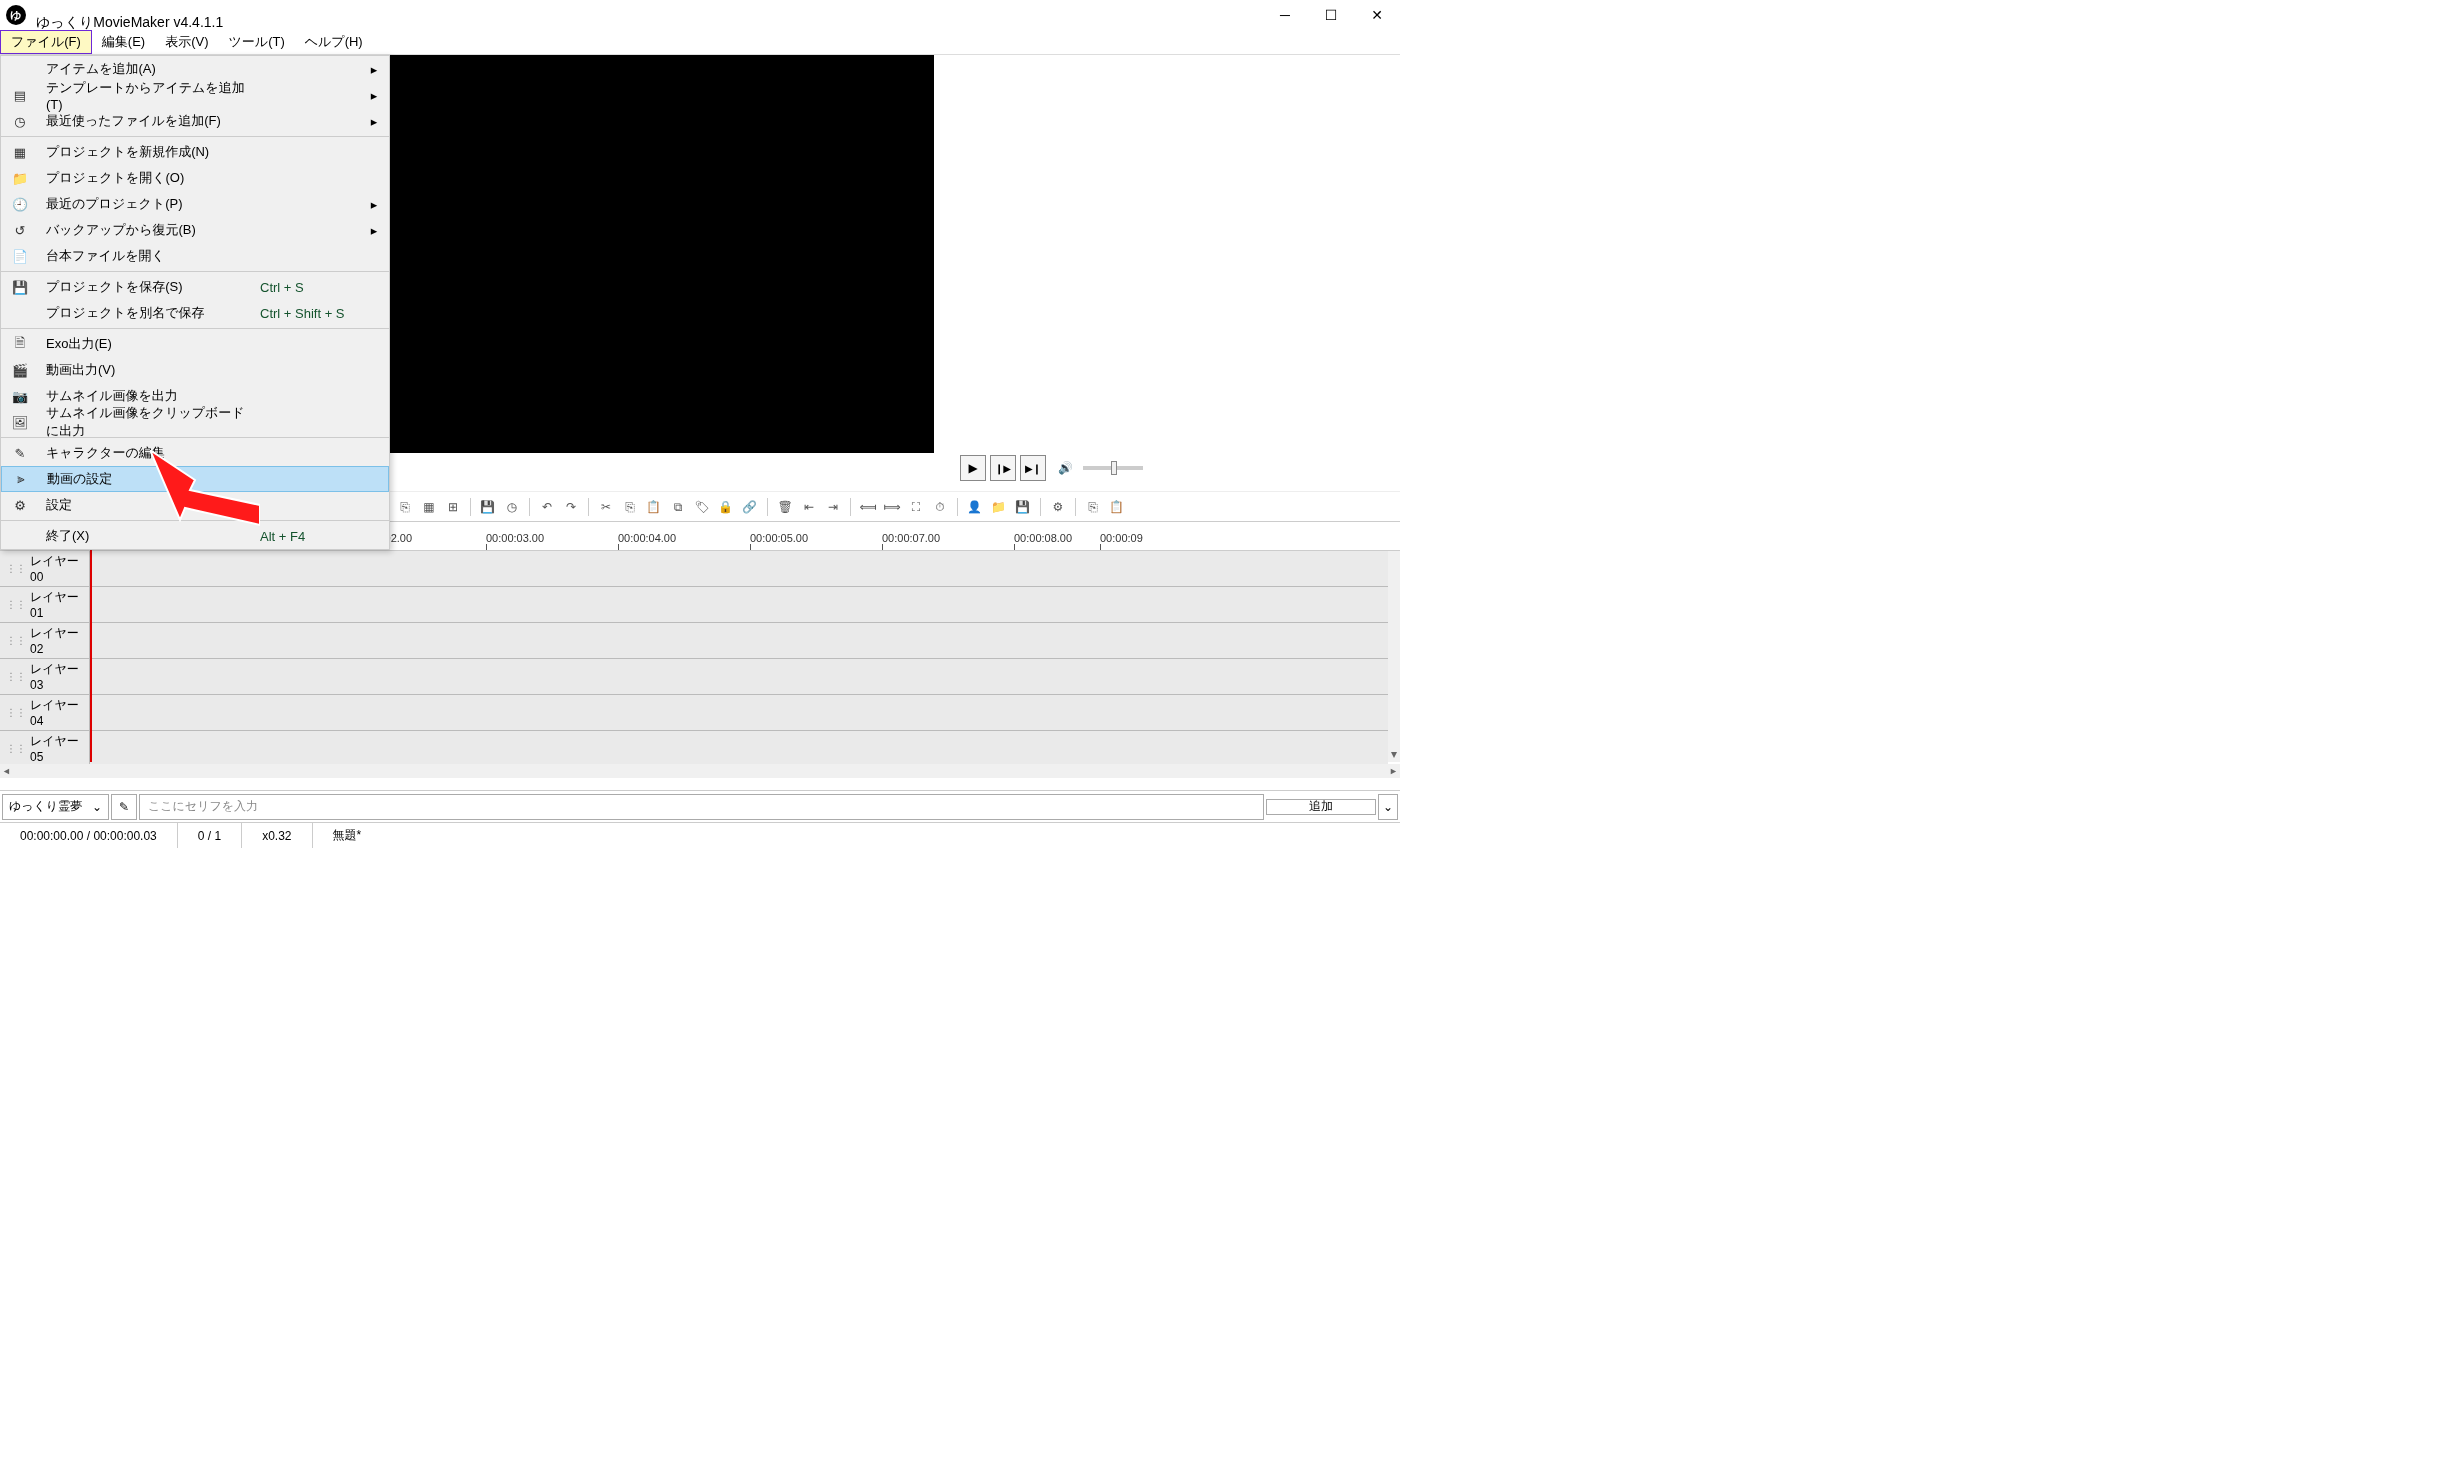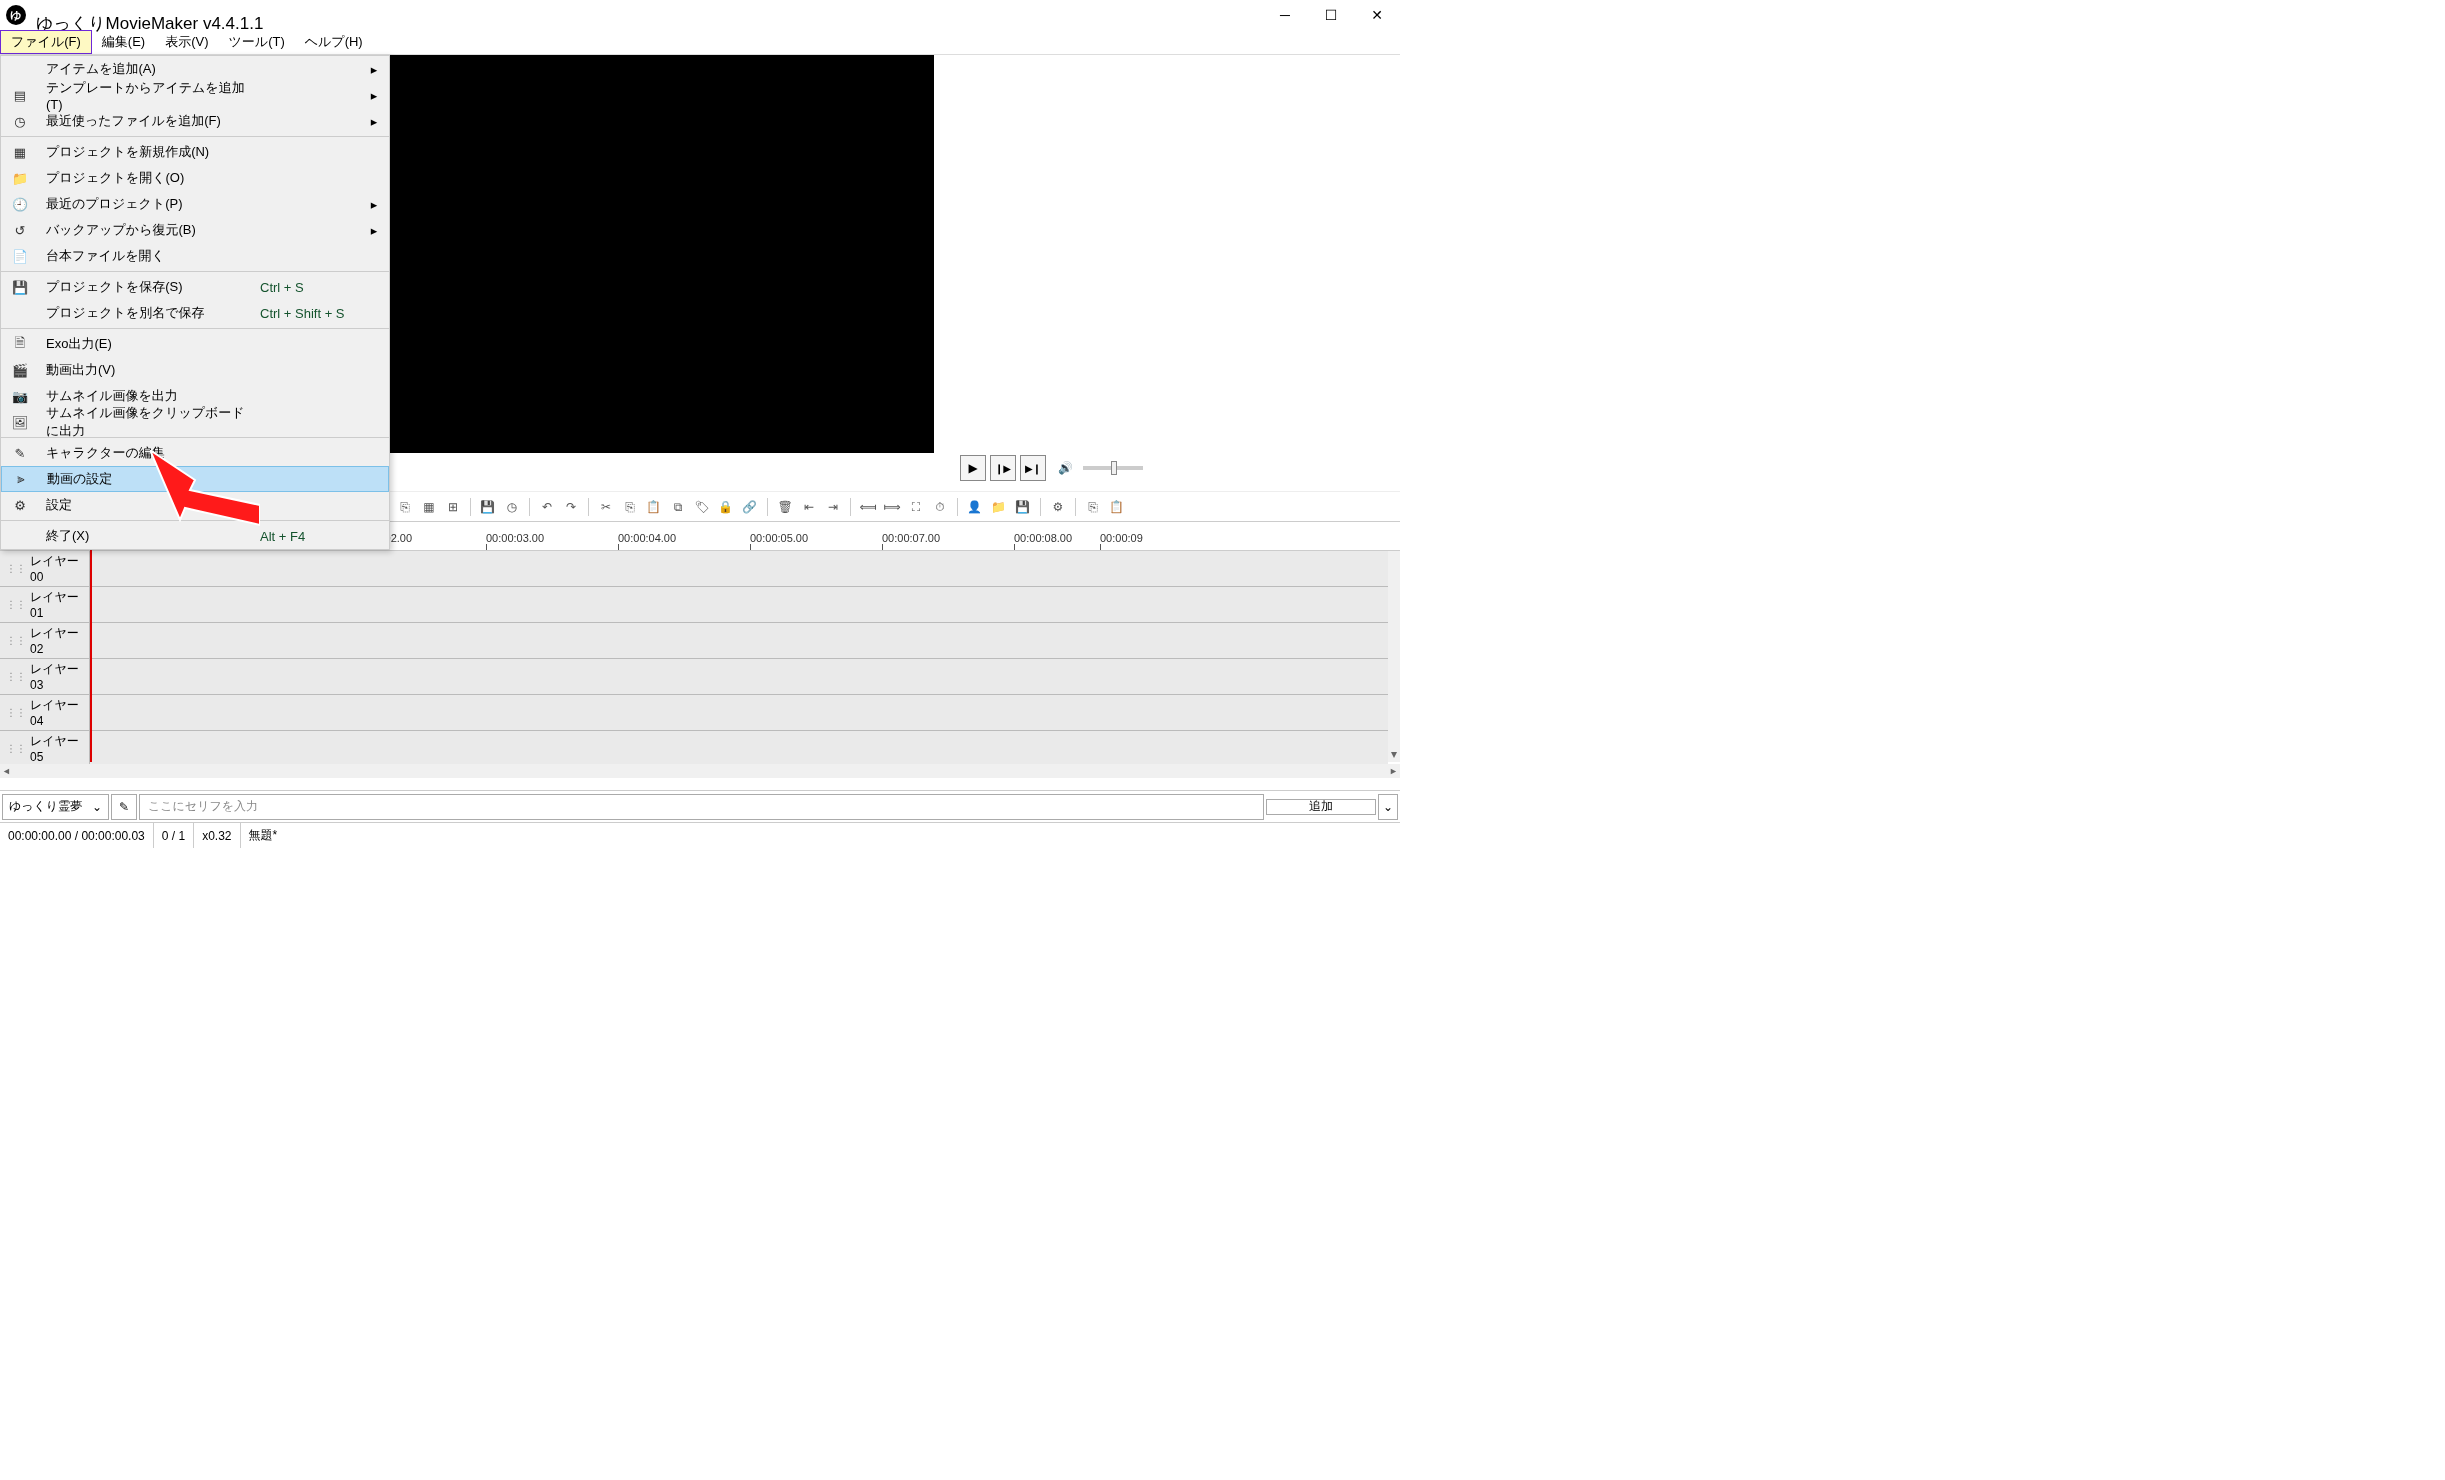--- a/index.html
+++ b/index.html
@@ -1,21 +1,21 @@
 <!DOCTYPE html>
 <html><head>
 <meta charset="utf-8">
 <style>
   * { box-sizing: border-box; margin: 0; padding: 0; font-family: "Yu Gothic UI", "Meiryo", sans-serif; }
   body { background: #fff; width: 1400px; height: 848px; overflow: hidden; position: relative; font-size: 12px; color: #000; }
   
   
   .titlebar { height: 30px; display: flex; align-items: center; background: #fff; }
   .app-icon { width: 20px; height: 20px; border-radius: 50%; background: #000; color: #fff; display: flex; align-items: center; justify-content: center; font-size: 11px; font-weight: bold; margin: 0 6px; }
-  .title-text { flex: 1; font-size: 17px; padding-left: 4px; margin-top: 16px; }
+  .title-text { flex: 1; font-size: 14px; padding-left: 4px; margin-top: 16px; }
   .win-controls { display: flex; }
   .win-btn { width: 46px; height: 30px; display: flex; align-items: center; justify-content: center; font-size: 14px; }
   
   
   .menubar { height: 25px; display: flex; background: #fff; border-bottom: 1px solid #ddd; }
   .menu-item { padding: 0 10px; display: flex; align-items: center; font-size: 13px; }
   .menu-item.open { background: #fef9c3; border: 1px solid #6d28d9; }
   
   
   .dropdown { position: absolute; left: 0; top: 55px; width: 390px; background: #f0f0f0; border: 1px solid #ccc; box-shadow: 2px 2px 6px rgba(0,0,0,.2); z-index: 100; }
@@ -68,21 +68,21 @@
   
   .bottom-input { position: absolute; left: 0; right: 0; bottom: 26px; height: 32px; display: flex; align-items: center; border-top: 1px solid #ccc; background: #fff; padding: 2px; gap: 2px;}
   .char-select { width: 107px; height: 26px; border: 1px solid #aaa; display: flex; align-items: center; padding: 0 6px; font-size: 12px; justify-content: space-between;}
   .char-cfg { width: 26px; height: 26px; border: 1px solid #aaa; display:flex; align-items:center; justify-content:center;}
   .serif-input { flex: 1; height: 26px; border: 1px solid #aaa; padding: 0 8px; color: #888; display:flex; align-items:center;}
   .add-btn { width: 110px; height: 16px; border: 1px solid #aaa; display:flex; align-items:center; justify-content:center;}
   .add-drop { width: 20px; height: 26px; border: 1px solid #aaa; display:flex; align-items:center; justify-content:center;}
   
   
   .statusbar { position: absolute; left: 0; right: 0; bottom: 0; height: 26px; display: flex; align-items: center; border-top: 1px solid #ccc; font-size: 12px; }
-  .status-seg { padding: 0 8px; border-right: 1px solid #ccc; height: 100%; display:flex; align-items:center;}
+  .status-seg { padding: 0 20px; border-right: 1px solid #ccc; height: 100%; display:flex; align-items:center;}
   
   
   .annotation { position: absolute; left: 150px; top: 450px; z-index: 200; display:flex; align-items:center;}
   .arrow-svg { width: 110px; height: 80px; }
   .anno-text { font-size: 26px; font-weight: bold; color: #ff1a1a; -webkit-text-stroke: 1px #fff; text-shadow: 0 0 3px #fff; white-space: nowrap;}
 </style>
 </head>
 <body>
 
 <div class="titlebar">

